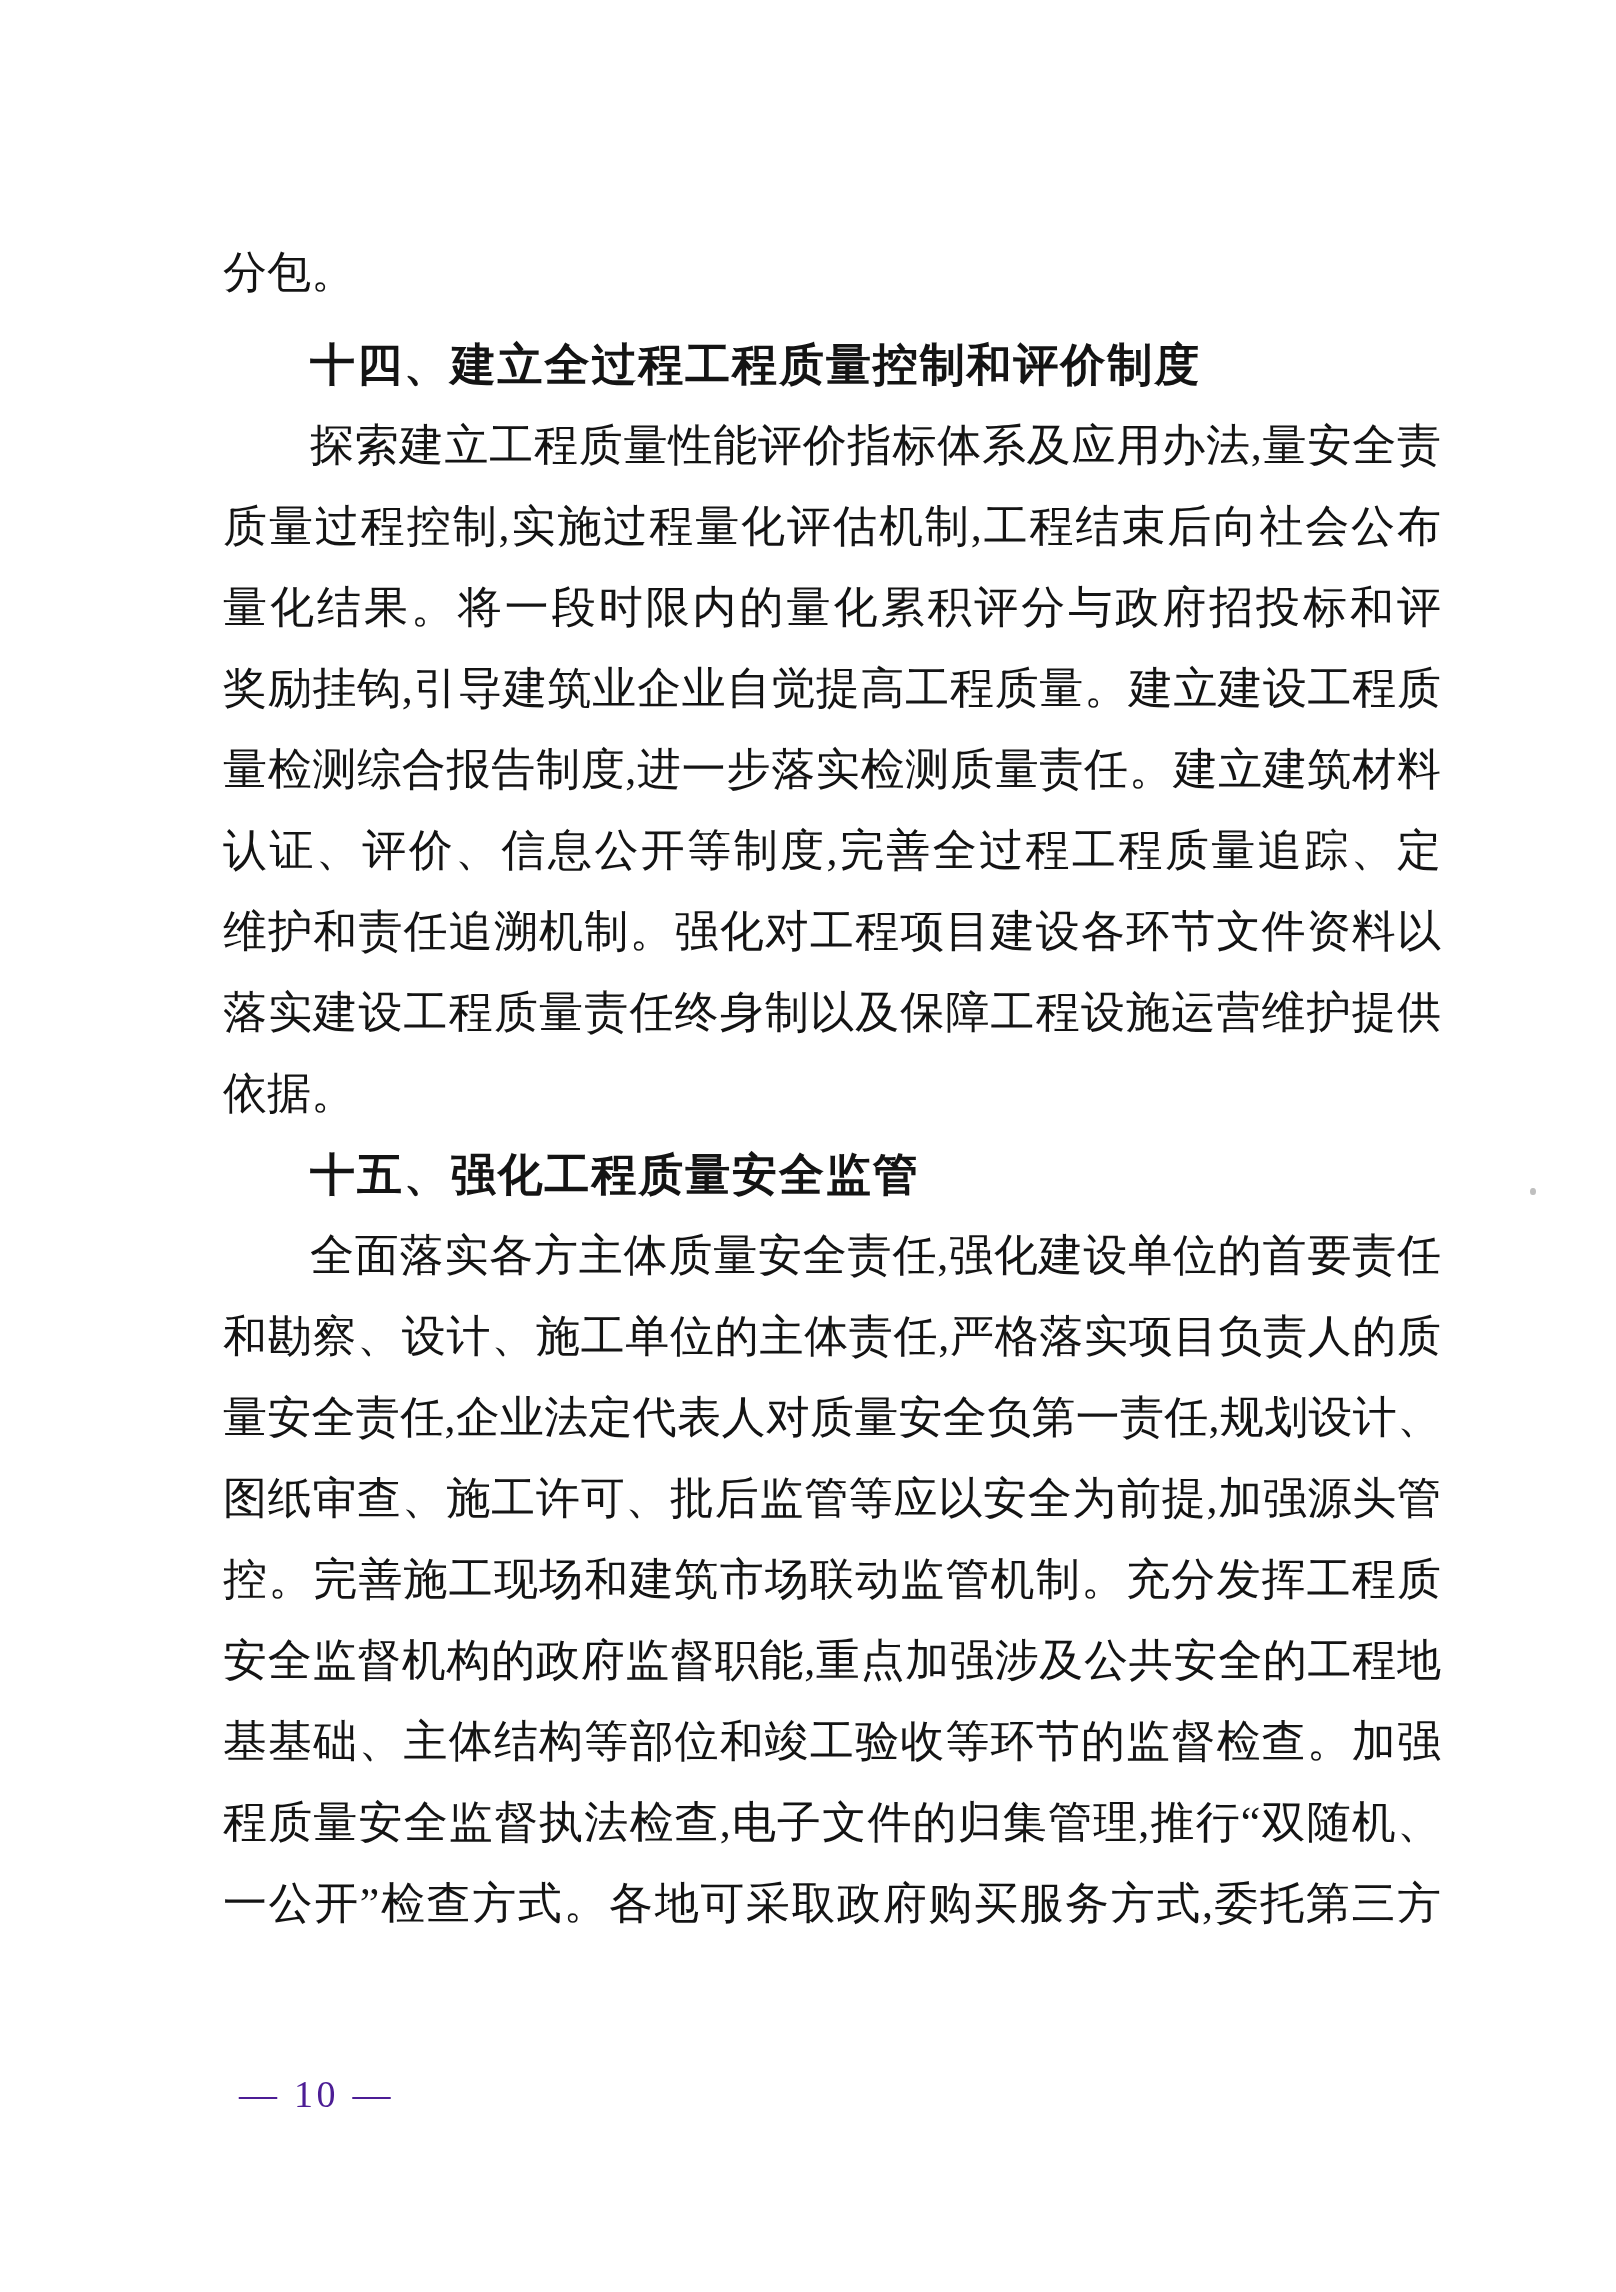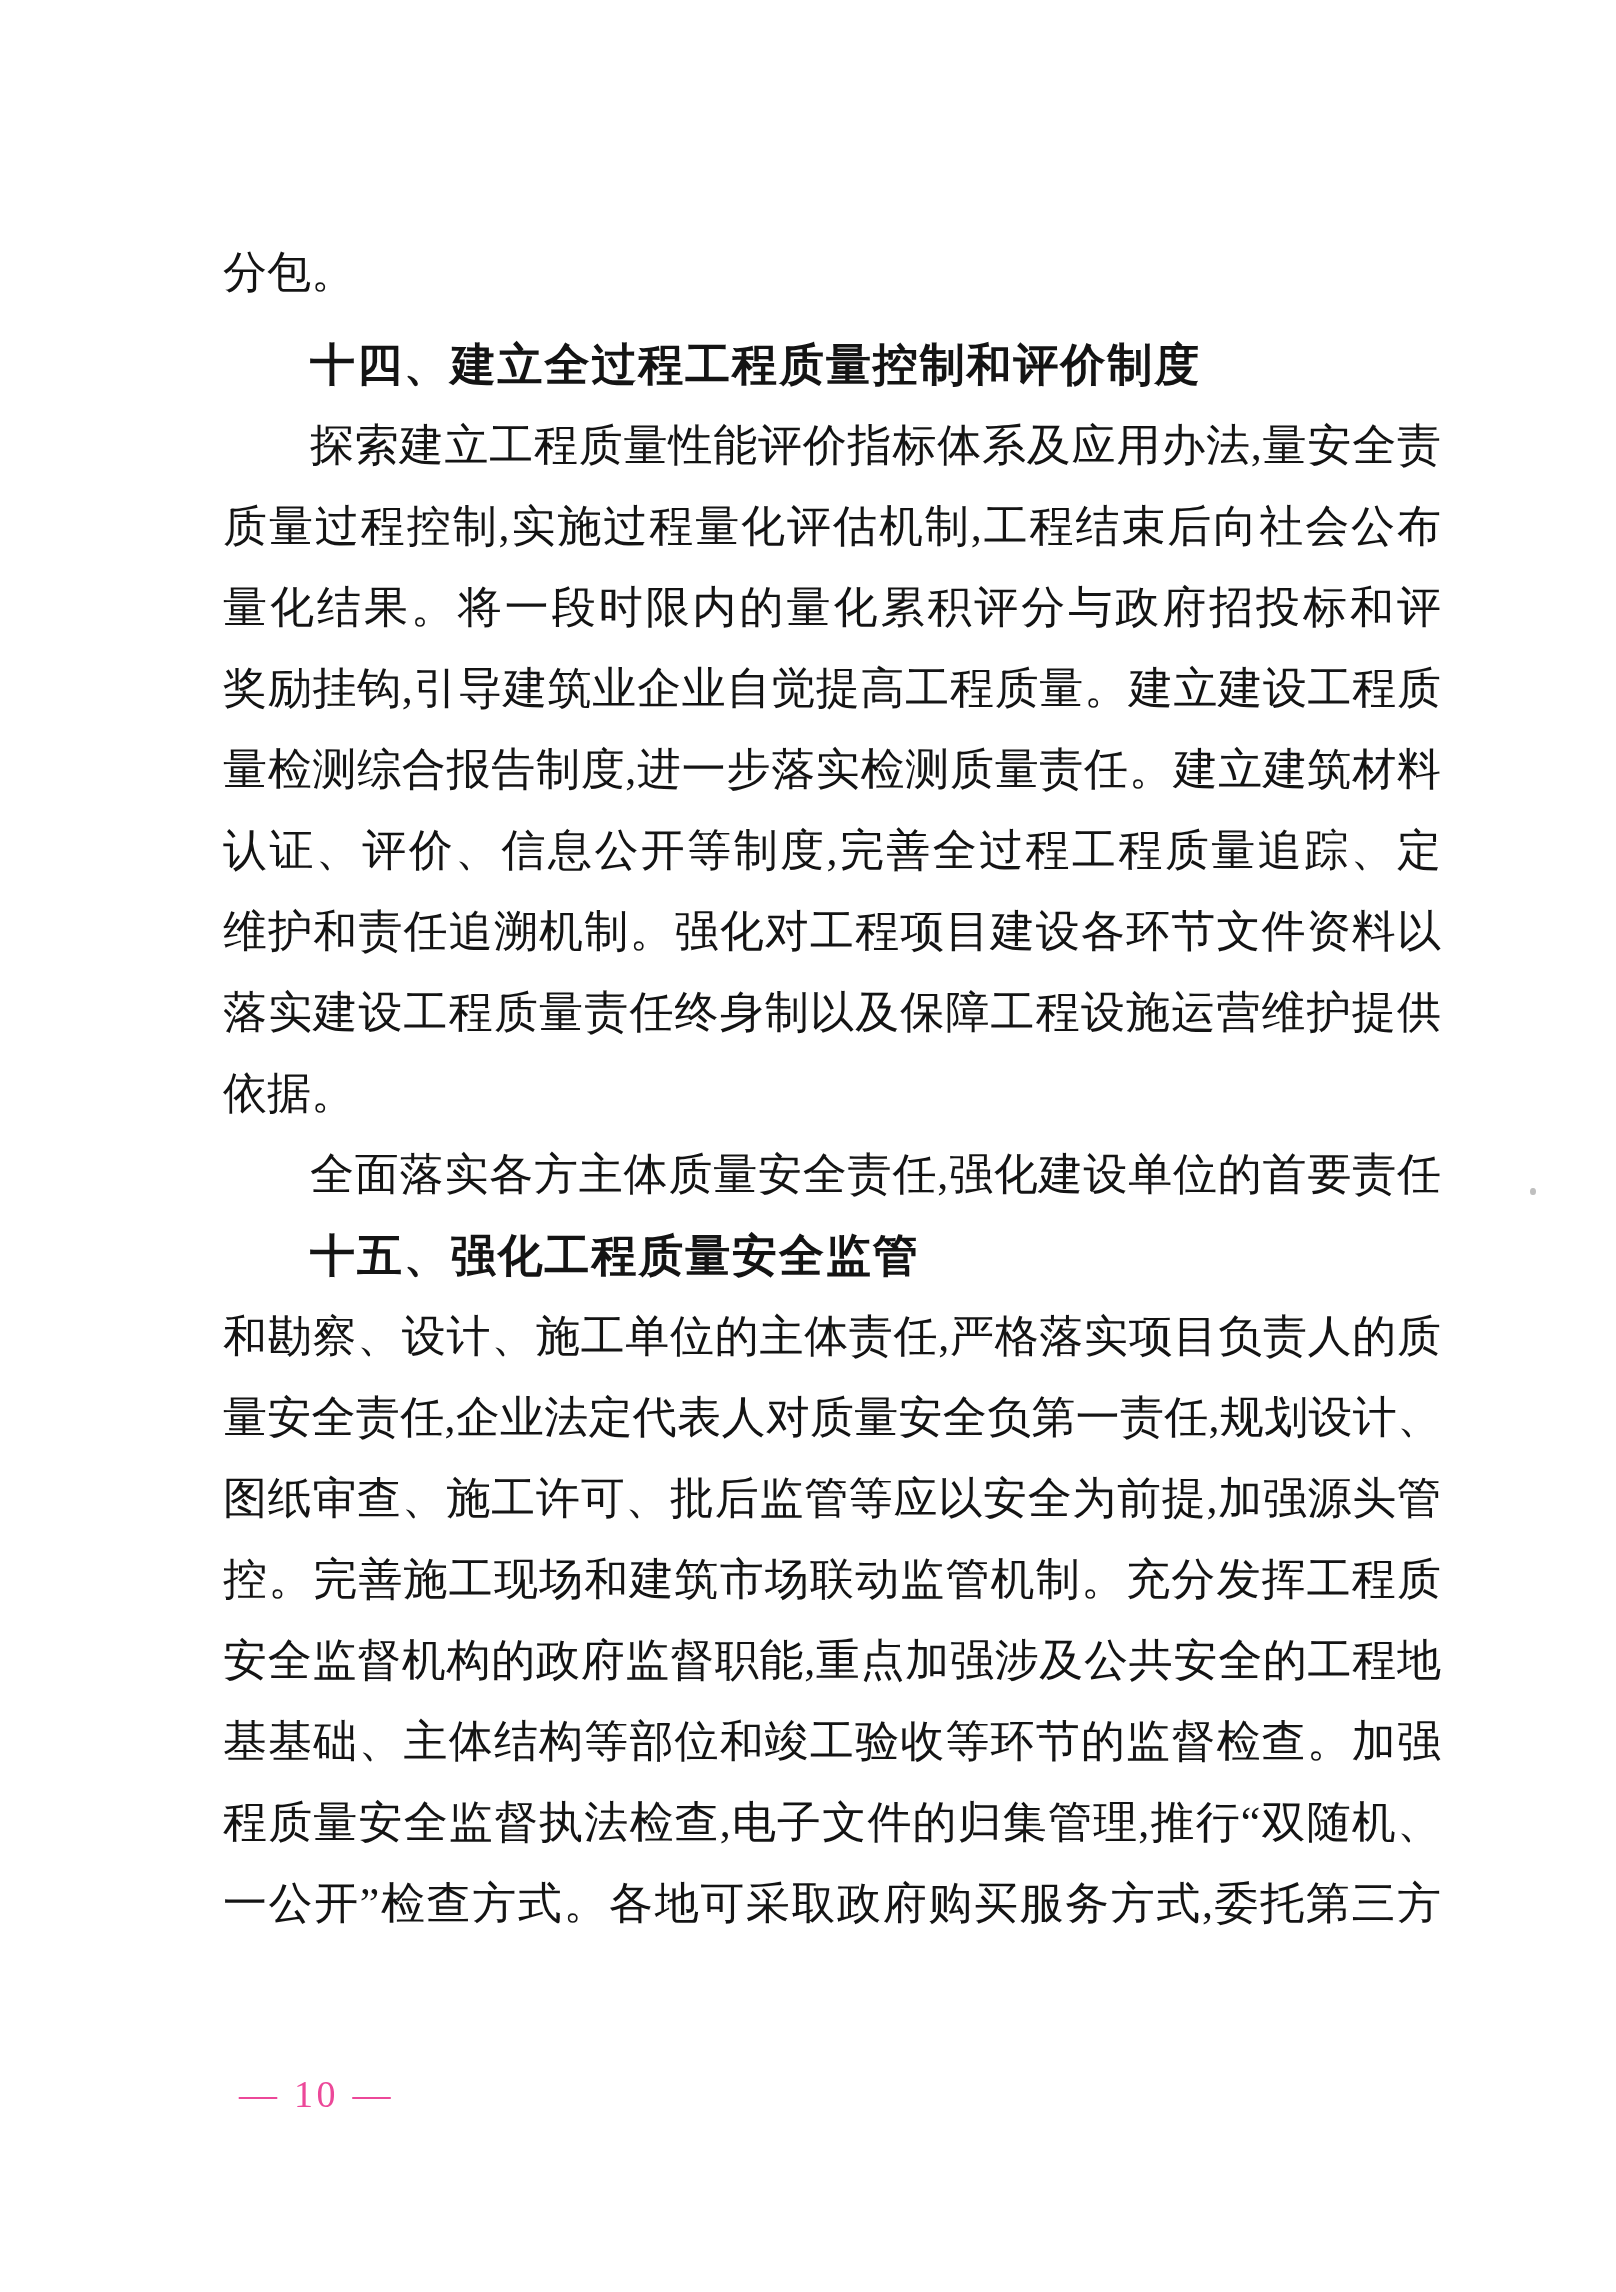--- a/index.html
+++ b/index.html
@@ -49,21 +49,21 @@
   }
   .heading-gap {
     margin-top: 11px;
   }
   .footer {
     position: absolute;
     left: 239px;
     top: 2072px;
     font-family: "Liberation Serif", "DejaVu Serif", serif;
     font-size: 38px;
-    color: #ec4899;
+    color: #4c1d95;
     letter-spacing: 3.7px;
     text-align: right;
   }
   .speck {
     position: absolute;
     left: 1530px;
     top: 1188px;
     width: 5.6px;
     height: 7.4px;
     background: #8a8a8a;
@@ -84,23 +84,23 @@
     <div class="line body-line indent2">探索建立工程质量性能评价指标体系及应用办法,量安全责任</div>
     <div class="line body-line">质量过程控制,实施过程量化评估机制,工程结束后向社会公布</div>
     <div class="line body-line">量化结果。将一段时限内的量化累积评分与政府招投标和评奖、</div>
     <div class="line body-line">奖励挂钩,引导建筑业企业自觉提高工程质量。建立建设工程质</div>
     <div class="line body-line">量检测综合报告制度,进一步落实检测质量责任。建立建筑材料</div>
     <div class="line body-line">认证、评价、信息公开等制度,完善全过程工程质量追踪、定位、</div>
     <div class="line body-line">维护和责任追溯机制。强化对工程项目建设各环节文件资料以及</div>
     <div class="line body-line">落实建设工程质量责任终身制以及保障工程设施运营维护提供</div>
     <div class="line body-line no-justify">依据。</div>
 
+    <div class="line heading-line">十五、强化工程质量安全监管</div>
+
     <div class="line body-line indent2">全面落实各方主体质量安全责任,强化建设单位的首要责任</div>
-
-    <div class="line heading-line">十五、强化工程质量安全监管</div>
     <div class="line body-line">和勘察、设计、施工单位的主体责任,严格落实项目负责人的质</div>
     <div class="line body-line">量安全责任,企业法定代表人对质量安全负第一责任,规划设计、</div>
     <div class="line body-line">图纸审查、施工许可、批后监管等应以安全为前提,加强源头管</div>
     <div class="line body-line">控。完善施工现场和建筑市场联动监管机制。充分发挥工程质量</div>
     <div class="line body-line">安全监督机构的政府监督职能,重点加强涉及公共安全的工程地</div>
     <div class="line body-line">基基础、主体结构等部位和竣工验收等环节的监督检查。加强工</div>
     <div class="line body-line">程质量安全监督执法检查,电子文件的归集管理,推行“双随机、</div>
     <div class="line body-line">一公开”检查方式。各地可采取政府购买服务方式,委托第三方</div>
 
   </div>

